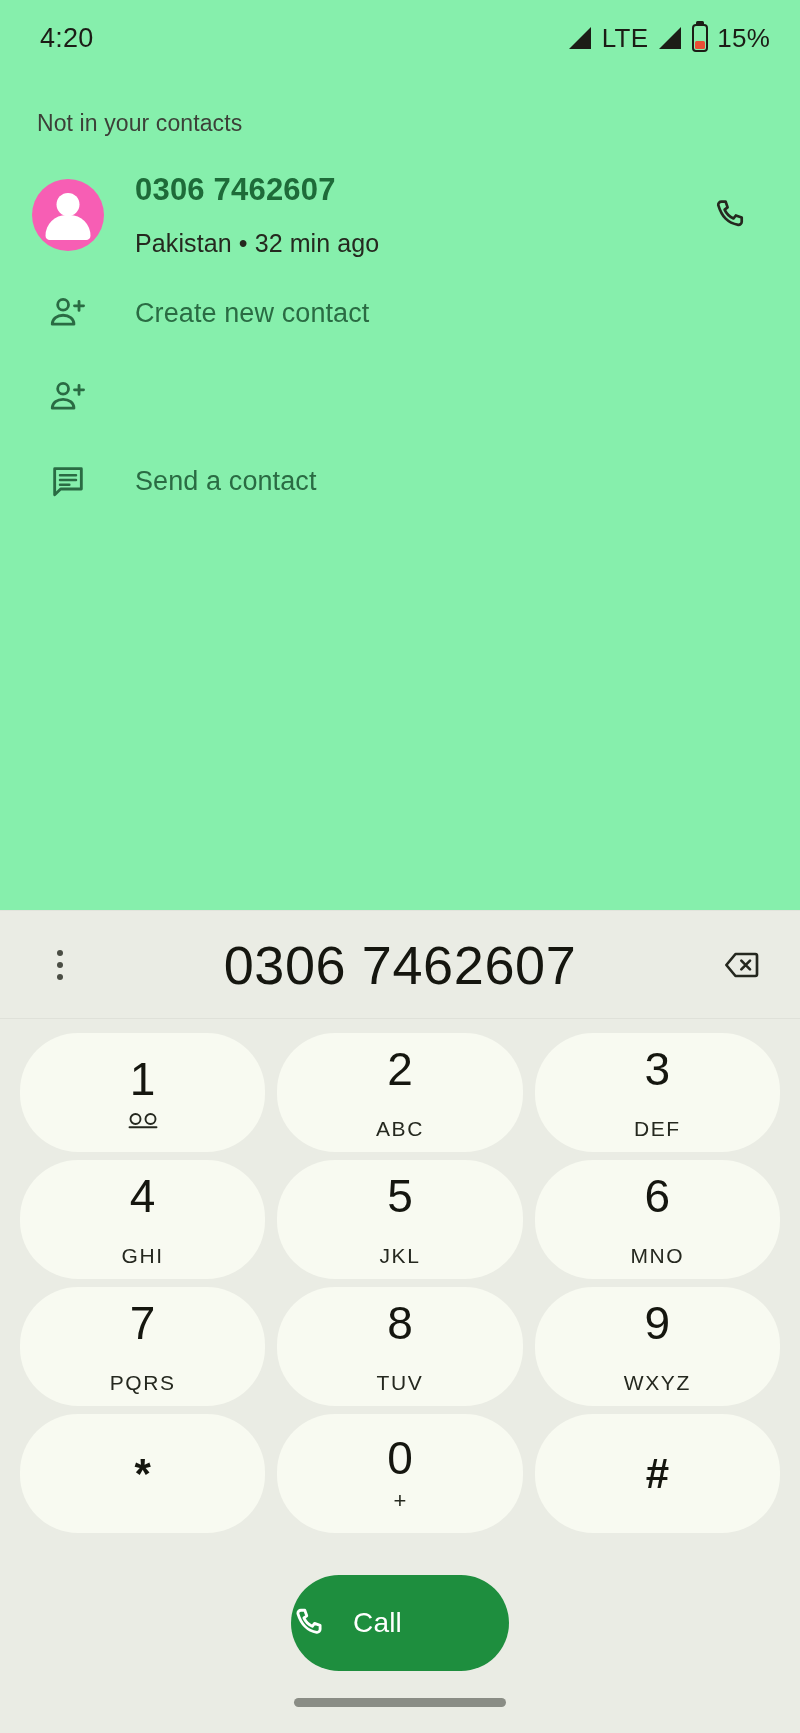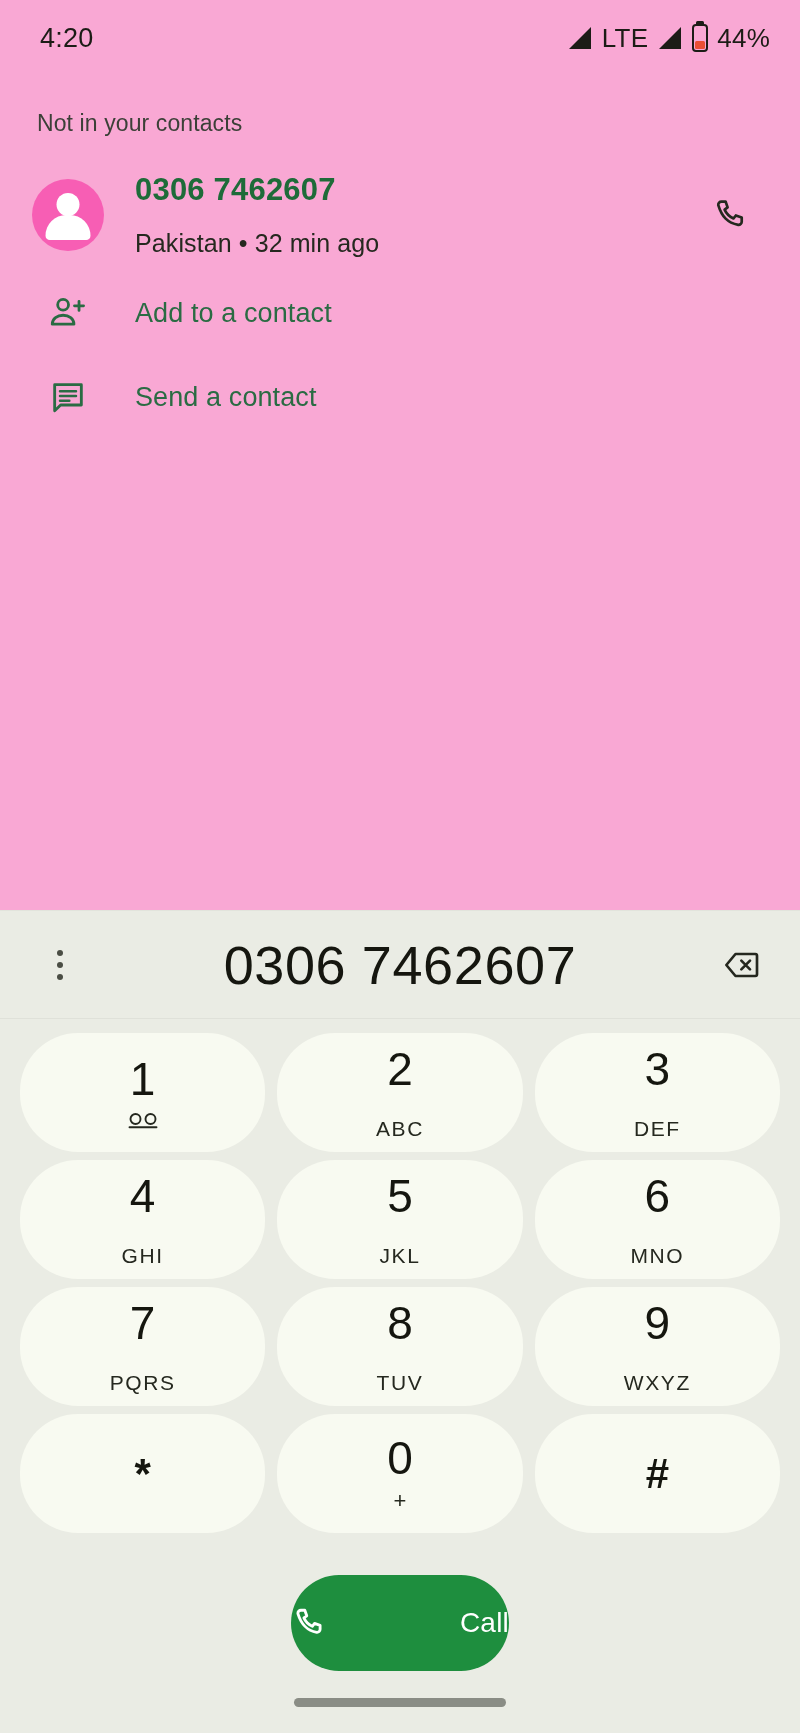--- a/index.html
+++ b/index.html
@@ -5,21 +5,21 @@
   * { box-sizing: border-box; margin: 0; padding: 0; }
   html, body {
     width: 800px; height: 1733px;
     font-family: "Liberation Sans", sans-serif;
     background: #F7F9F0;
     overflow: hidden;
   }
   #screen {
     position: relative;
     width: 800px; height: 1733px;
-    background: #f9a8d4;
+    background: #86efac;
     display: flex; flex-direction: column;
   }
 
   
   .statusbar {
     height: 76px;
     display: flex; align-items: center; justify-content: space-between;
     padding: 0 30px 0 40px;
     flex: 0 0 auto;
   }
@@ -146,21 +146,21 @@
   .key.zero .letters { font-size: 22px; letter-spacing: 0; margin-top: 9px; }
   .key .vmicon { margin-top: 10px; display:flex; }
 
   .callwrap {
     display: flex; align-items: center; justify-content: center;
     padding: 42px 0 0 0;
   }
   .call-btn {
     width: 218px; height: 96px; border-radius: 48px;
     background: #1E8E3E;
-    display: flex; align-items: center; justify-content: space-between;
+    display: flex; align-items: center; justify-content: flex-start;
     gap: 26px;
   }
   .call-btn .lbl { color: #fff; font-size: 28px; letter-spacing: .2px; }
 
   .navbar {
     height: 62px; display: flex; align-items: center; justify-content: center;
     background: #EAECE4;
   }
   .nav-pill {
     width: 212px; height: 9px; border-radius: 6px; background: #8A8D85;
@@ -181,21 +181,21 @@
       </span>
       <span class="sb-lte">LTE</span>
       <span style="display:flex;">
         <svg width="26" height="26" viewBox="0 0 26 26">
             <polygon points="24,2 24,24 2,24" fill="#1c1c16"></polygon>
           </svg>
       </span>
       <span class="batt">
         <span class="batt-fill" id="batt-fill" style="height: 8px;"></span>
       </span>
-      <span class="sb-pct">44%</span>
+      <span class="sb-pct">15%</span>
     </div>
   </div>
 
   <div class="results">
 
     <div class="section-label">Not in your contacts</div>
 
     <div class="contact-row">
       <div class="avatar">
         <span class="head"></span>
@@ -204,31 +204,40 @@
       <div class="contact-text">
         <div class="contact-number">0306 7462607</div>
         <div class="contact-sub">Pakistan • 32 min ago</div>
       </div>
       <div class="call-icon-btn">
         <svg width="38" height="38" viewBox="0 0 24 24" fill="none" stroke="#25281f" stroke-width="1.7" stroke-linecap="round" stroke-linejoin="round">
           <path d="M6.6 3.5 H9.2 L10.5 7.2 L8.6 8.6 a11 11 0 0 0 5.6 5.6 l1.5 -1.9 l3.7 1.3 v2.6 a2 2 0 0 1 -2.2 2 C10.5 16.9 6.9 13.2 4.6 5.7 a2 2 0 0 1 2 -2.2 z"></path>
         </svg>
       </div>
     </div>
-
 
     <div class="action-row">
       <div class="action-icon">
         <svg width="42" height="42" viewBox="0 0 24 24" fill="none" stroke="#2A6B43" stroke-width="1.6" stroke-linecap="round" stroke-linejoin="round">
           <circle cx="9.2" cy="7.3" r="3.1"></circle>
           <path d="M3 18.4 c0 -3.2 2.9 -5.1 6.2 -5.1 s6.2 1.9 6.2 5.1 z"></path>
           <path d="M18.3 5.3 v5.2 M15.7 7.9 h5.2"></path>
         </svg>
       </div>
-      <div class="action-label">Add to a contact</div>
+      <div class="action-label">Create new contact</div>
+    </div>
+
+    <div class="action-row">
+      <div class="action-icon">
+        <svg width="42" height="42" viewBox="0 0 24 24" fill="none" stroke="#2A6B43" stroke-width="1.6" stroke-linecap="round" stroke-linejoin="round">
+          <circle cx="9.2" cy="7.3" r="3.1"></circle>
+          <path d="M3 18.4 c0 -3.2 2.9 -5.1 6.2 -5.1 s6.2 1.9 6.2 5.1 z"></path>
+          <path d="M18.3 5.3 v5.2 M15.7 7.9 h5.2"></path>
+        </svg>
+      </div>
     </div>
 
     <div class="action-row">
       <div class="action-icon">
         <svg width="40" height="40" viewBox="0 0 24 24" fill="none" stroke="#2A6B43" stroke-width="1.7" stroke-linecap="round" stroke-linejoin="round">
           <path d="M4 4.6 h16 v12.2 h-12.4 L4 20.2 z"></path>
           <path d="M7.2 8.6 h9.6 M7.2 11.4 h9.6 M7.2 14.2 h5.6" stroke-width="1.5"></path>
         </svg>
       </div>
       <div class="action-label">Send a contact</div>

